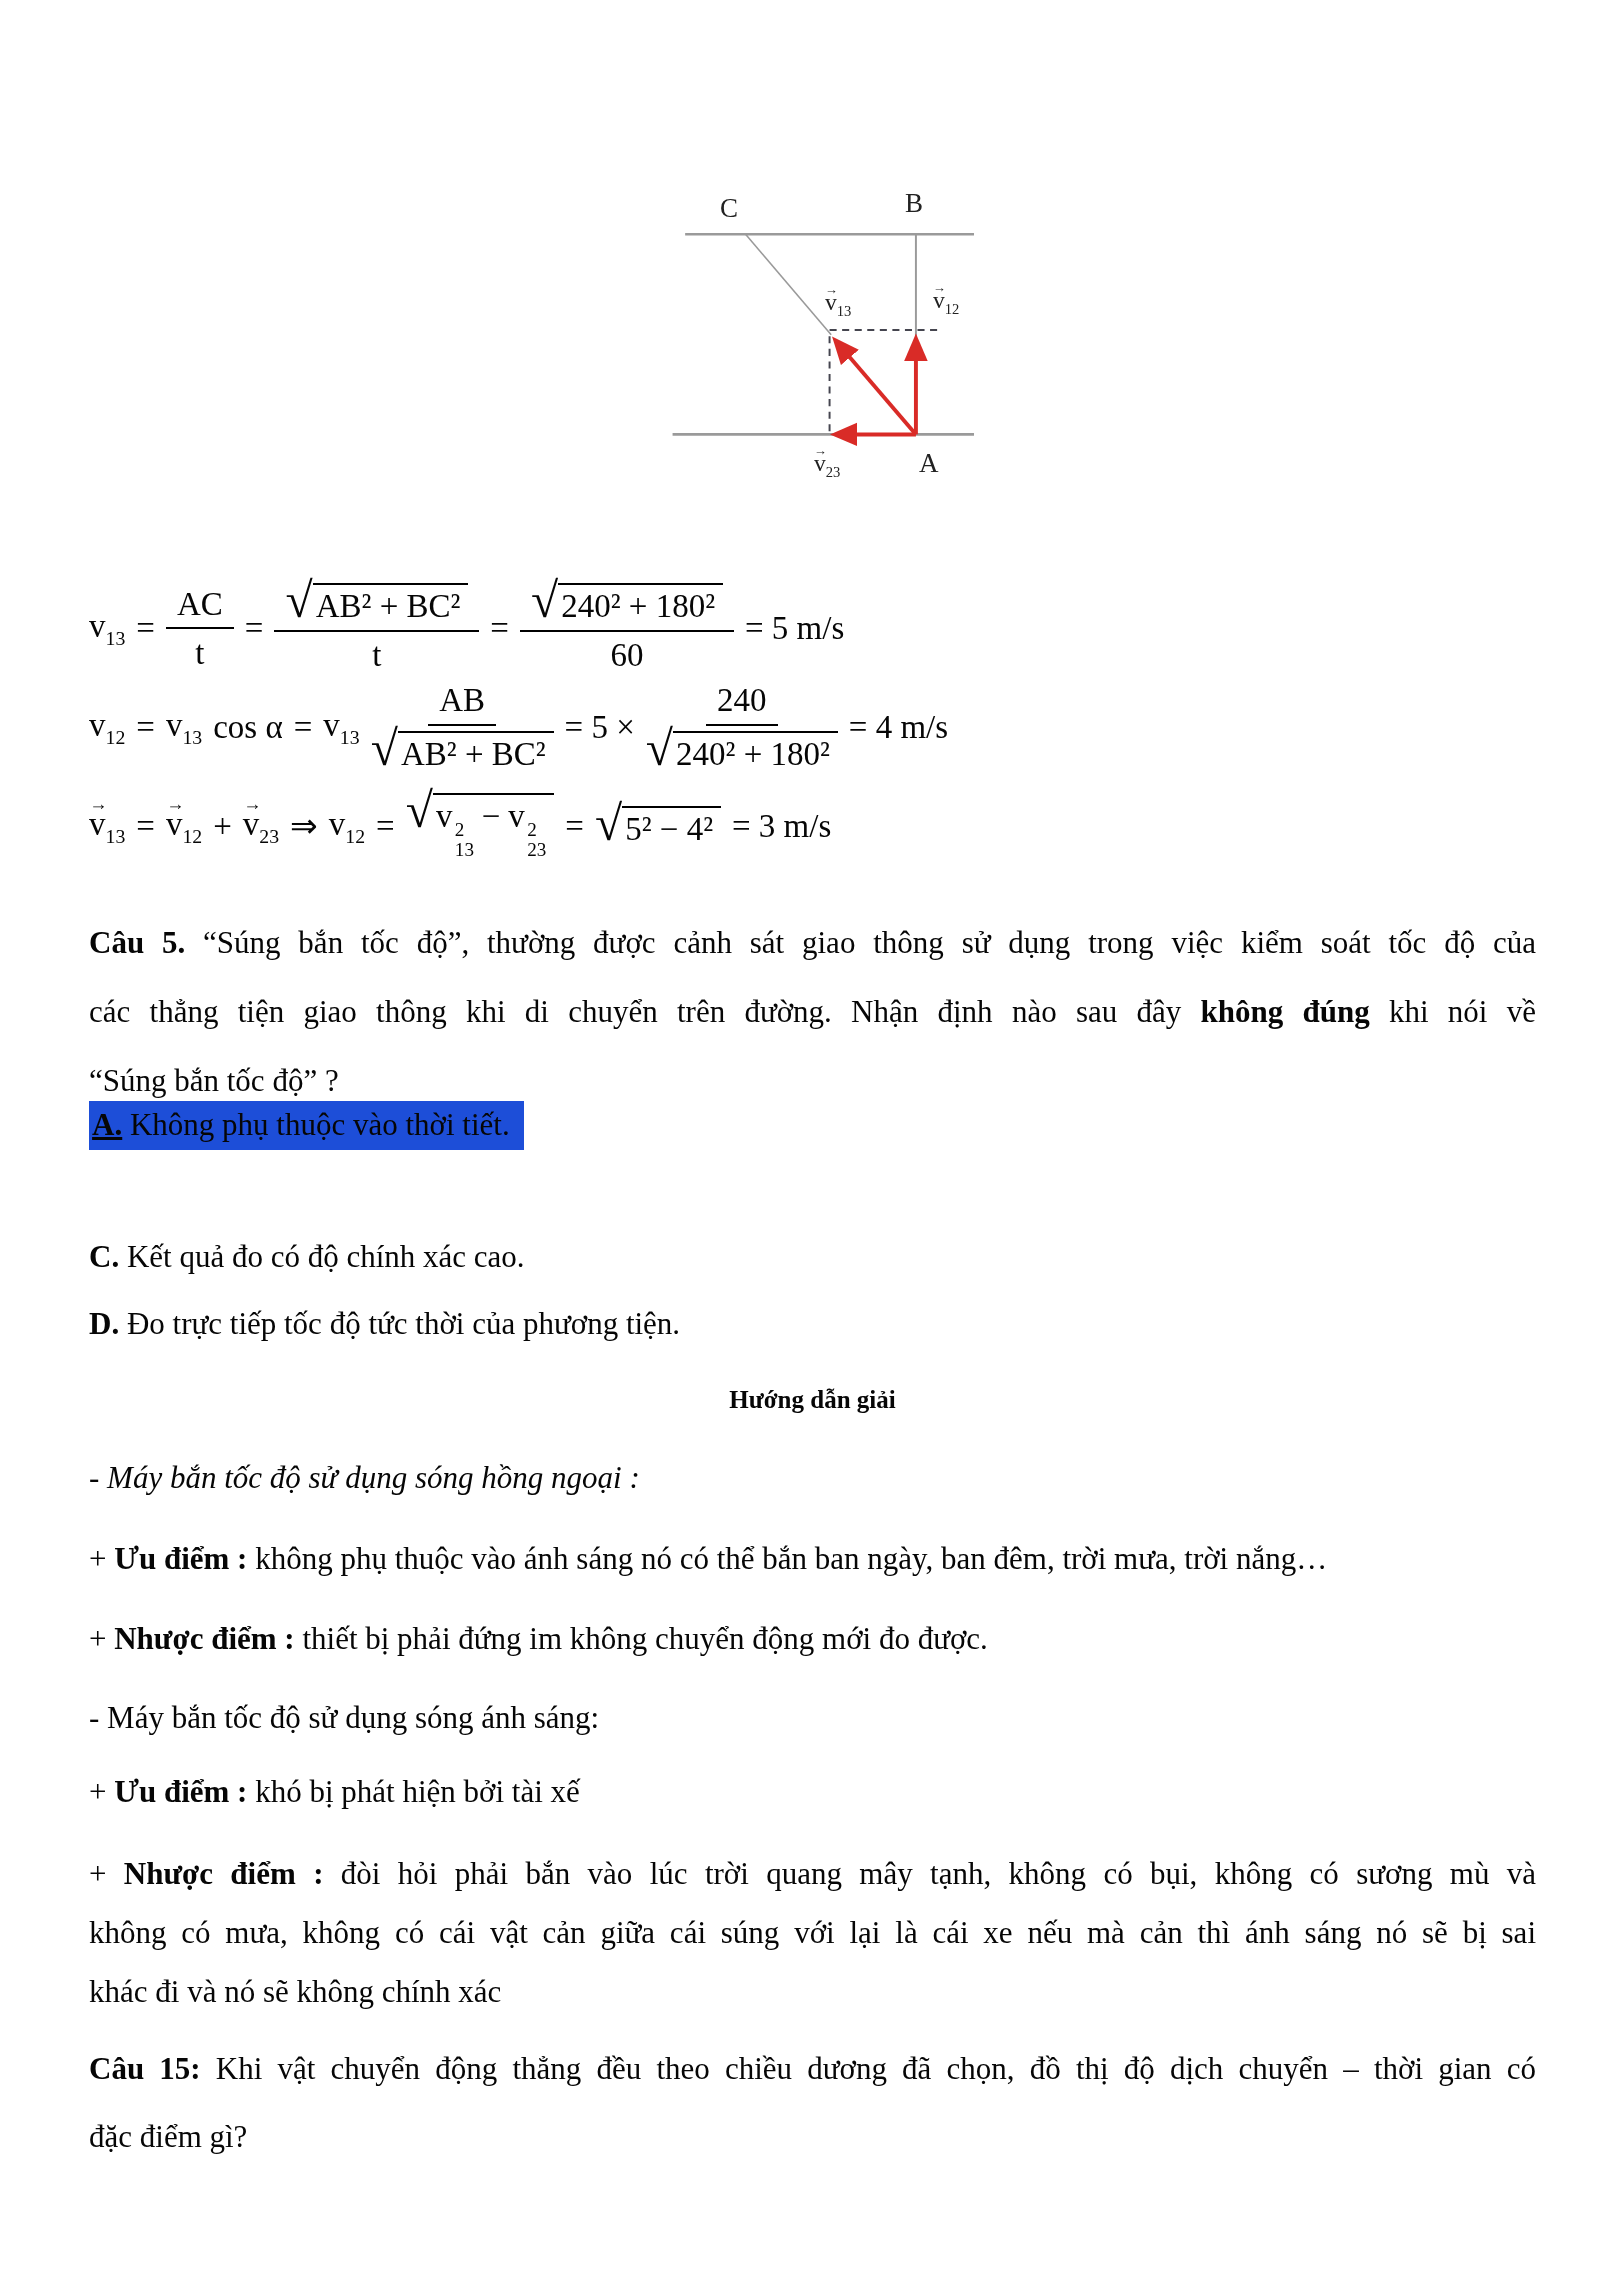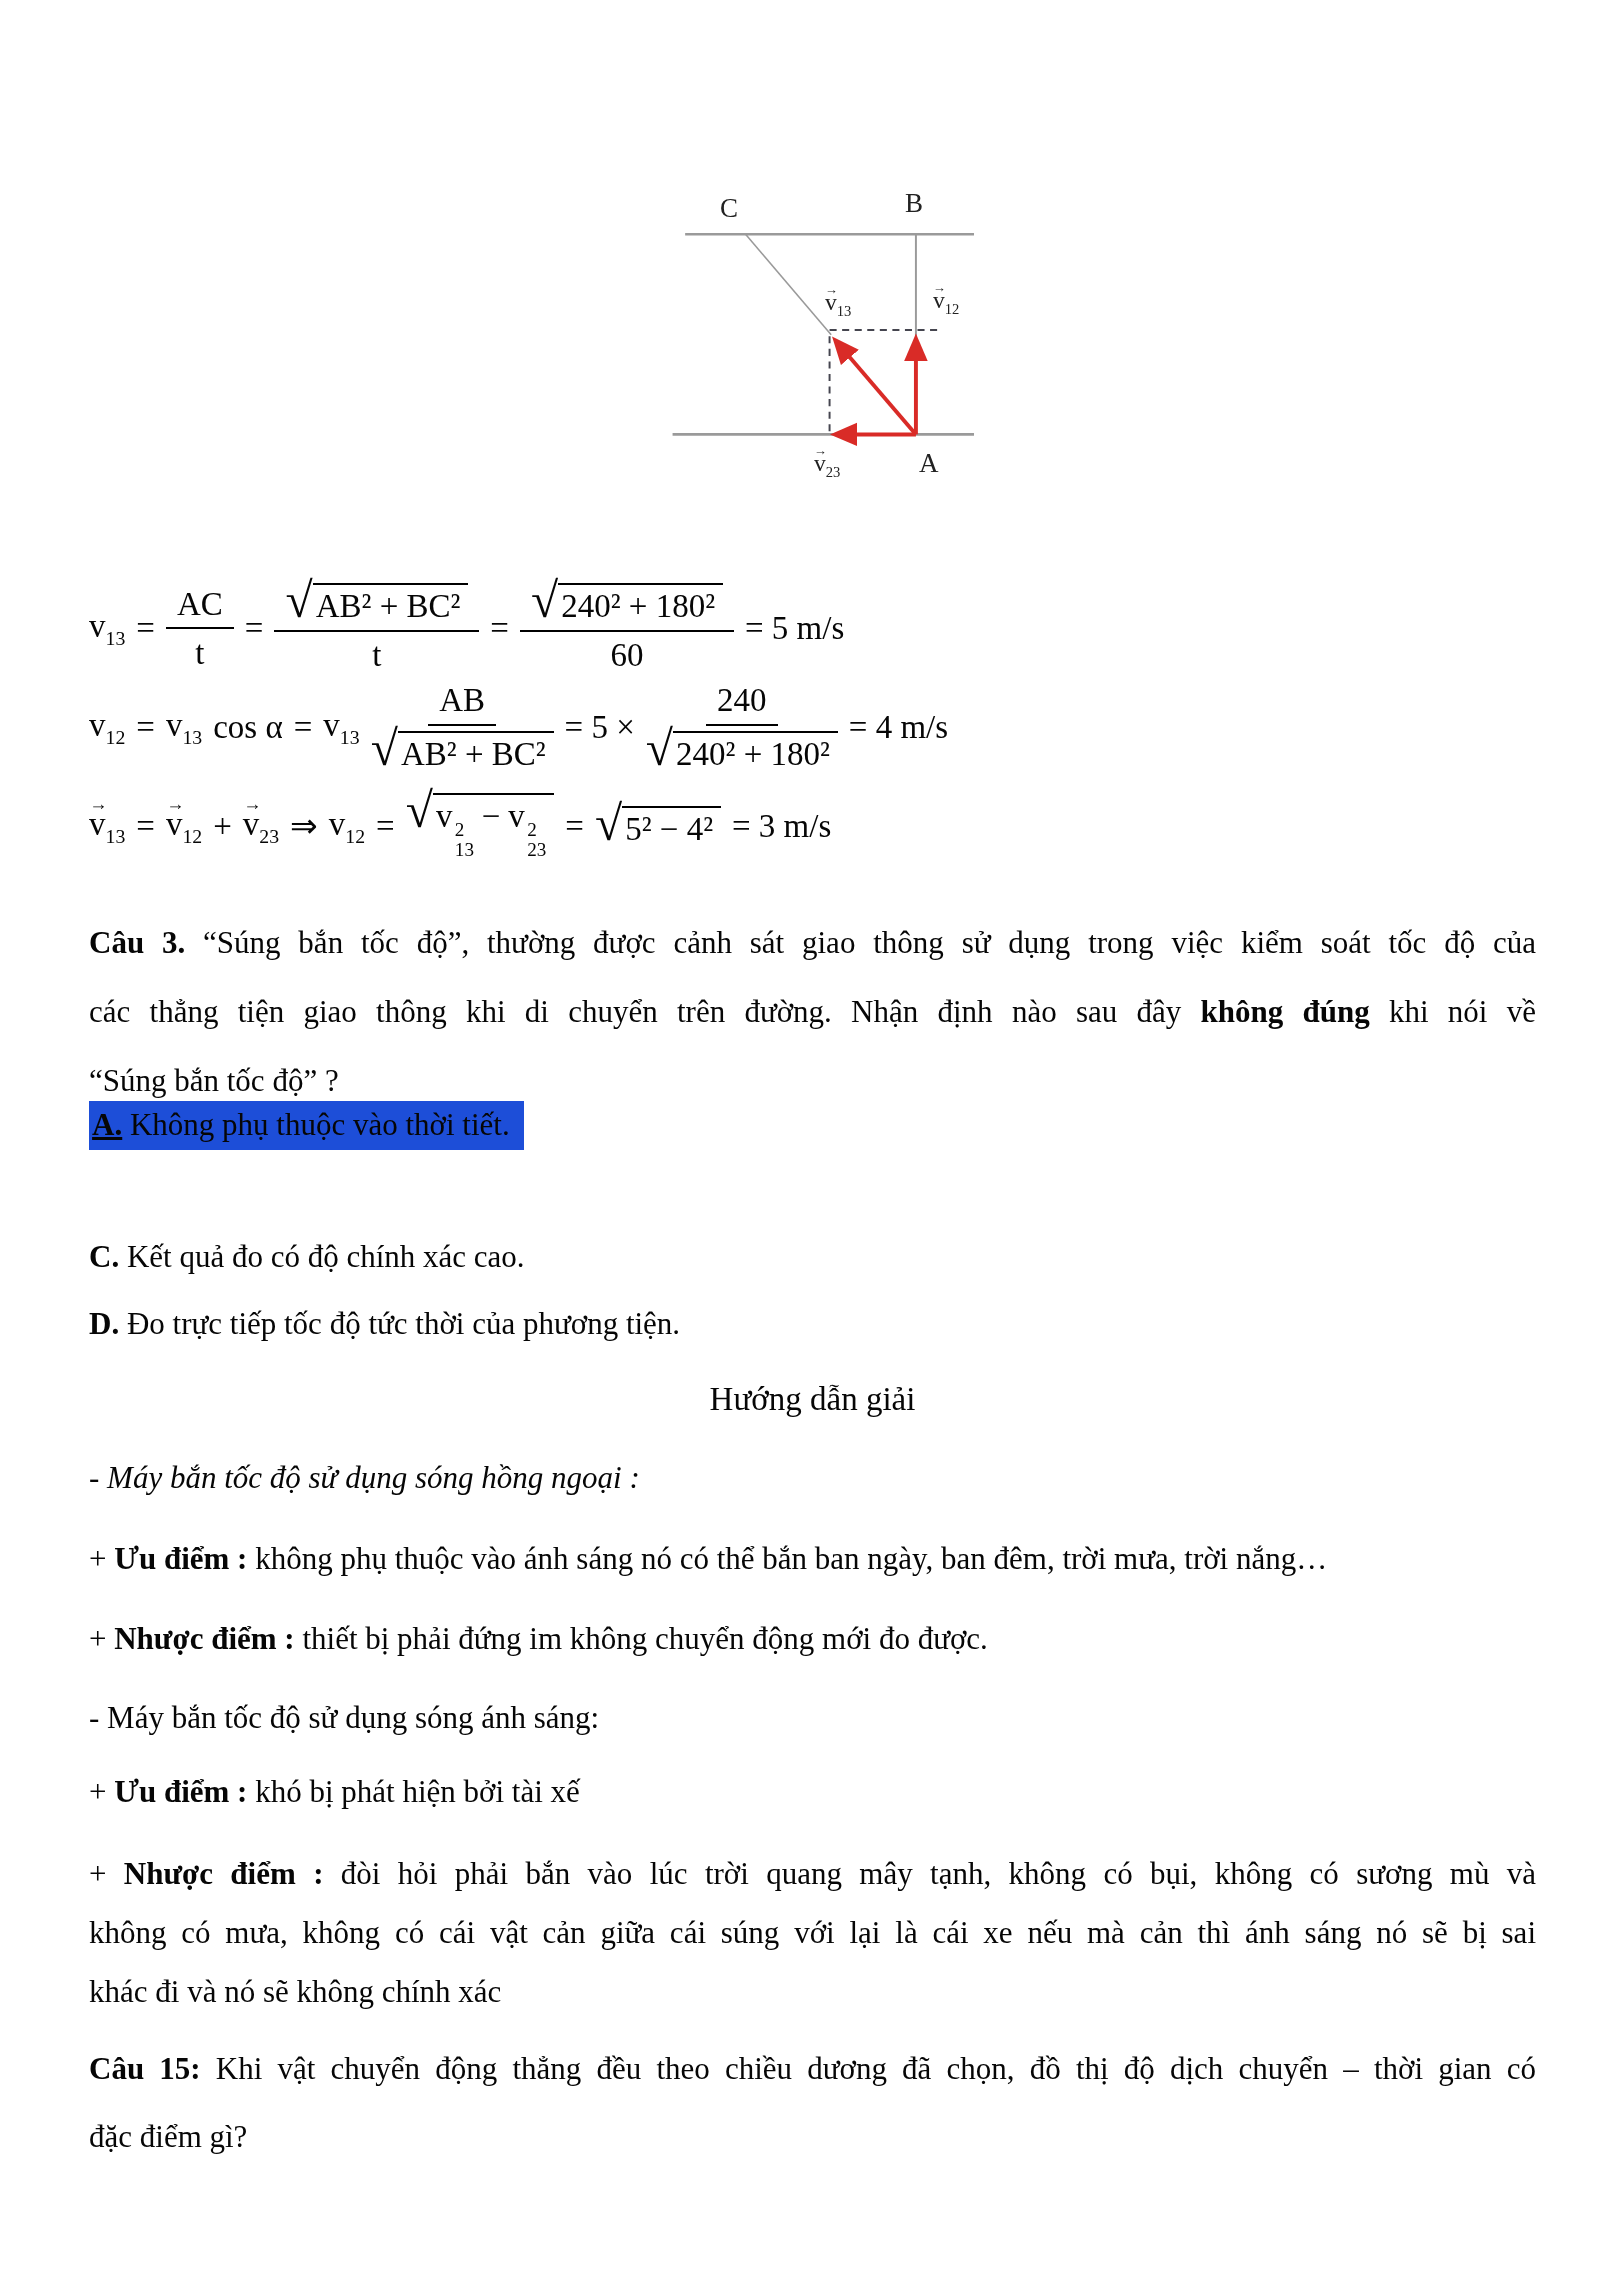--- a/index.html
+++ b/index.html
@@ -40,21 +40,21 @@
   
   .tline{
     position:absolute;left:89px;width:1447px;
     font-size:31px;line-height:47px;
   }
   .just{text-align:justify;text-align-last:justify;}
   .center{text-align:center;}
   b{font-weight:bold;}
   .u{text-decoration:underline;}
   .hl{background:#1d4ed8;padding:6.3px 14px 7.9px 3.1px;}
-  .heading{font-weight:normal;font-size:33px;}
+  .heading{font-weight:bold;font-size:25px;}
 </style>
 </head>
 <body>
 
 <div class="page">
 
   <div class="diagram">
     <svg width="314" height="324" viewBox="0 0 400 412">
       <defs>
         <marker id="arrRed" markerWidth="9" markerHeight="8" refX="5.5" refY="3" orient="auto" markerUnits="strokeWidth">
@@ -164,21 +164,21 @@
           </span></span>
       </span>
     <span class="mo">=</span>
     <span class="sqrt">
         <span class="sym">√</span>
         <span class="body">5² − 4²</span>
       </span>
     <span class="mo">= 3 m/s</span>
   </div>
 
-  <div class="tline just" style="top:919px;"><b>Câu 3.</b><span> “Súng bắn tốc độ”, thường được cảnh sát giao thông sử dụng trong việc kiểm soát tốc độ của</span></div>
+  <div class="tline just" style="top:919px;"><b>Câu 5.</b><span> “Súng bắn tốc độ”, thường được cảnh sát giao thông sử dụng trong việc kiểm soát tốc độ của</span></div>
   <div class="tline just" style="top:988px;"><span>các thẳng tiện giao thông khi di chuyển trên đường. Nhận định nào sau đây </span><b>không đúng</b><span> khi nói về</span></div>
   <div class="tline" style="top:1057px;"><span>“Súng bắn tốc độ” ?</span></div>
 
   <div class="tline" style="top:1101px;"><span class="hl"><b class="u">A.</b><span> Không phụ thuộc vào thời tiết.</span></span></div>
   <div class="tline" style="top:1300px;"><b>D.</b><span> Đo trực tiếp tốc độ tức thời của phương tiện.</span></div>
   <div class="tline" style="top:1233px;"><b>C.</b><span> Kết quả đo có độ chính xác cao.</span></div>
 
   <div class="tline center heading" style="top:1376px;">Hướng dẫn giải</div>
 
   <div class="tline" style="top:1454px;font-style:italic;">- Máy bắn tốc độ sử dụng sóng hồng ngoại :</div>

